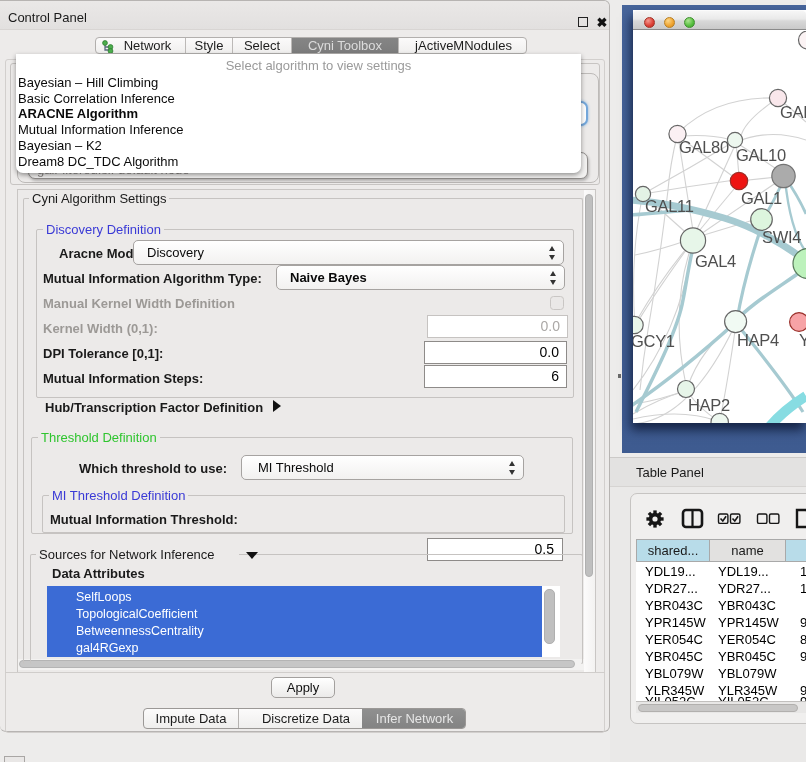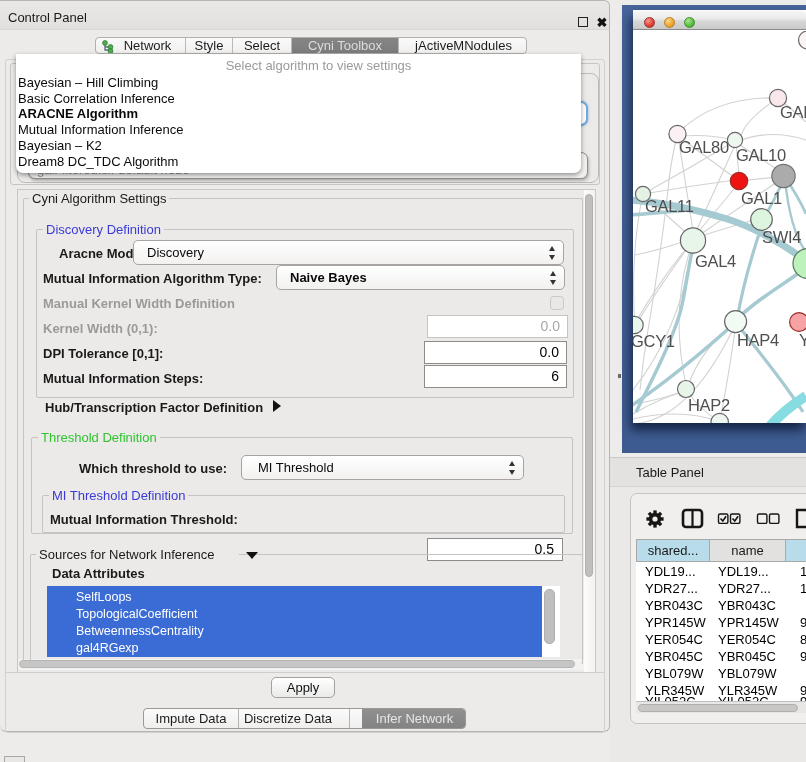--- a/index.html
+++ b/index.html
@@ -191,21 +191,21 @@
     <div class="li" style="top:20px;">TopologicalCoefficient</div>
     <div class="li" style="top:37px;">BetweennessCentrality</div>
     <div class="li" style="top:54px;">gal4RGexp</div>
     <div class="vth"></div>
   </div>
 
   <div id="bline"></div>
   <div id="applyb">Apply</div>
   <div id="btabs">
     <div class="seg" style="left:0;width:95px;">Impute Data</div>
-    <div class="seg" style="left:83px;width:123px;">Discretize Data</div>
+    <div class="seg" style="left:101px;width:123px;">Discretize Data</div>
     <div class="seg sel" style="left:218px;width:105px;">Infer Network</div>
   </div>
 </div>
 
 <div id="divider"></div>
 <div style="left:618px;top:374px;width:3px;height:4px;background:#6A6A6A;"></div>
 <div id="mini"></div>
 
 <div id="desktop">
   <div id="macwin">

